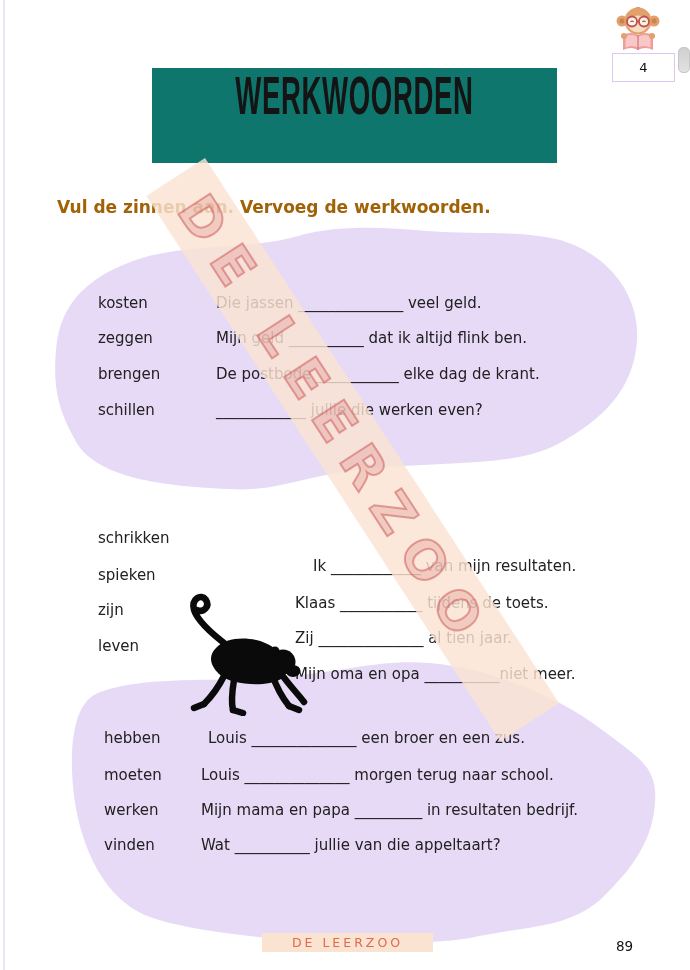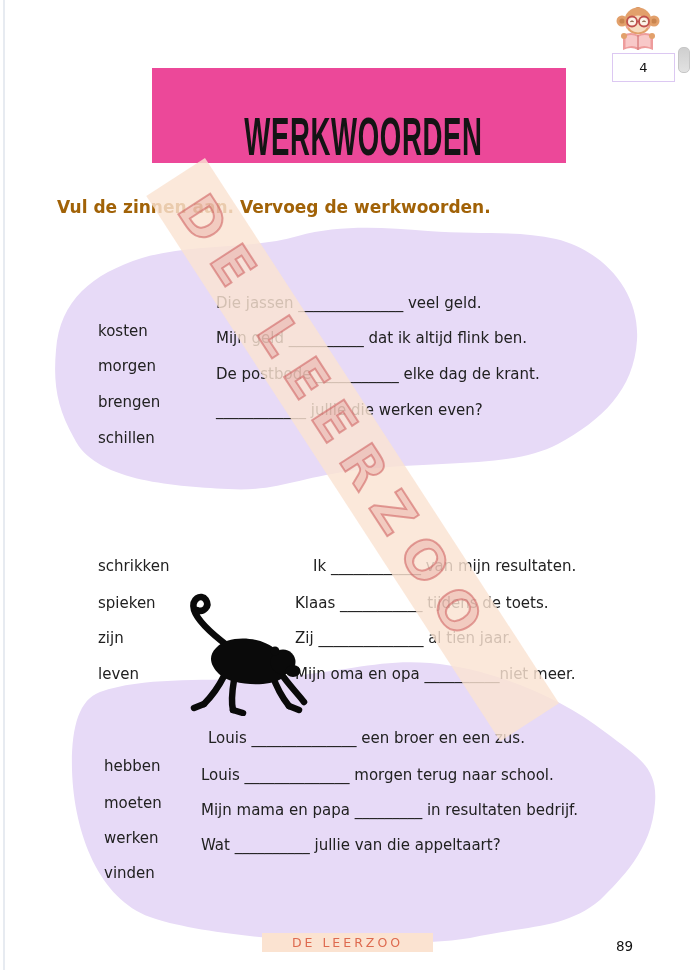--- a/index.html
+++ b/index.html
@@ -7,34 +7,34 @@
     position:relative;width:690px;height:970px;background:#ffffff;
     overflow:hidden;font-family:"DejaVu Sans",sans-serif;color:#212121;
   }
   .edge-line{position:absolute;left:3px;top:0;width:2px;height:970px;background:#e7ebf1;}
   .scroll-thumb{position:absolute;left:678px;top:47px;width:12px;height:26px;
     border-radius:5px;background:linear-gradient(#cfcfcf,#e2e2e2);border:1px solid #c6c6c6;box-sizing:border-box;}
   .mascot{position:absolute;left:611px;top:4px;width:54px;height:50px;}
   .badge{position:absolute;left:612px;top:53px;width:63px;height:29px;background:#fff;
     border:1.5px solid #dcc8f2;box-sizing:border-box;display:flex;align-items:center;justify-content:center;
     font-size:13px;color:#111;}
-  .title-banner{position:absolute;left:152px;top:68px;width:405px;height:95px;background:#ec4899;
-    display:flex;align-items:flex-end;justify-content:center;padding-left:9px;}
+  .title-banner{position:absolute;left:152px;top:68px;width:405px;height:95px;background:#0f766e;
+    display:flex;align-items:flex-start;justify-content:center;}
   .title-text{font-family:"Liberation Sans",sans-serif;font-weight:600;font-size:46px;color:#141414;
     letter-spacing:1px;transform:scale(0.60,1.18);white-space:nowrap;}
   .instruction{position:absolute;left:57px;top:197px;font-size:17px;font-weight:bold;color:#a16207;white-space:nowrap;}
   .blob{position:absolute;}
   .blob1{left:50px;top:222px;}
   .blob2{left:58px;top:655px;}
   .section{position:absolute;}
   .s1{left:98px;top:292px;}
   .s2{left:98px;top:527px;}
   .s3{left:104px;top:727px;}
   .row{position:absolute;left:0;height:22px;line-height:22px;white-space:nowrap;font-size:15px;}
-  .verb{position:absolute;left:0;margin-top:28px;}
+  .verb{position:absolute;left:0;}
   .sentence{position:absolute;}
   .s1 .sentence{left:118px;}
   .s2 .sentence{left:197px;margin-top:28px;}
   .s2 .r0 .sentence{left:215px;}
   .s3 .sentence{left:97px;}
   .s3 .r0 .sentence{left:104px;}
   .r0{top:0;}
   .s1 .r1{top:35px;}  .s1 .r2{top:71px;}  .s1 .r3{top:107px;}
   .s2 .r1{top:37px;}  .s2 .r2{top:72px;}  .s2 .r3{top:108px;}
   .s3 .r1{top:37px;}  .s3 .r2{top:72px;}  .s3 .r3{top:107px;}
@@ -97,21 +97,21 @@
   <svg class="blob blob2" width="602" height="290" viewBox="0 0 602 290">
     <path fill="#e7daf7" d="M42 37 C 92 20, 152 28, 222 22 C 292 16, 322 4, 372 8 C 432 13, 502 42, 547 77 C 580 102, 600 112, 597 148 C 594 195, 562 225, 542 245 C 507 274, 472 270, 412 283 C 332 296, 152 284, 92 262 C 42 244, 16 180, 14 115 C 13 75, 20 45, 42 37 Z"></path>
   </svg>
 
   <div class="section s1">
     <div class="row r0">
       <span class="verb">kosten</span>
       <span class="sentence">Die jassen ______________ veel geld.</span>
     </div>
     <div class="row r1">
-      <span class="verb">morgen</span>
+      <span class="verb">zeggen</span>
       <span class="sentence">Mijn geld __________ dat ik altijd flink ben.</span>
     </div>
     <div class="row r2">
       <span class="verb">brengen</span>
       <span class="sentence">De postbode ___________ elke dag de krant.</span>
     </div>
     <div class="row r3">
       <span class="verb">schillen</span>
       <span class="sentence">____________ jullie die werken even?</span>
     </div>

